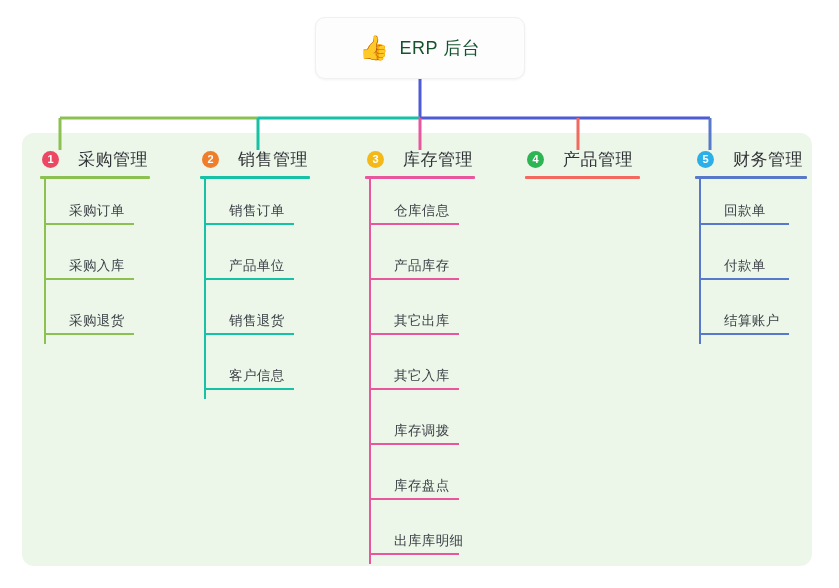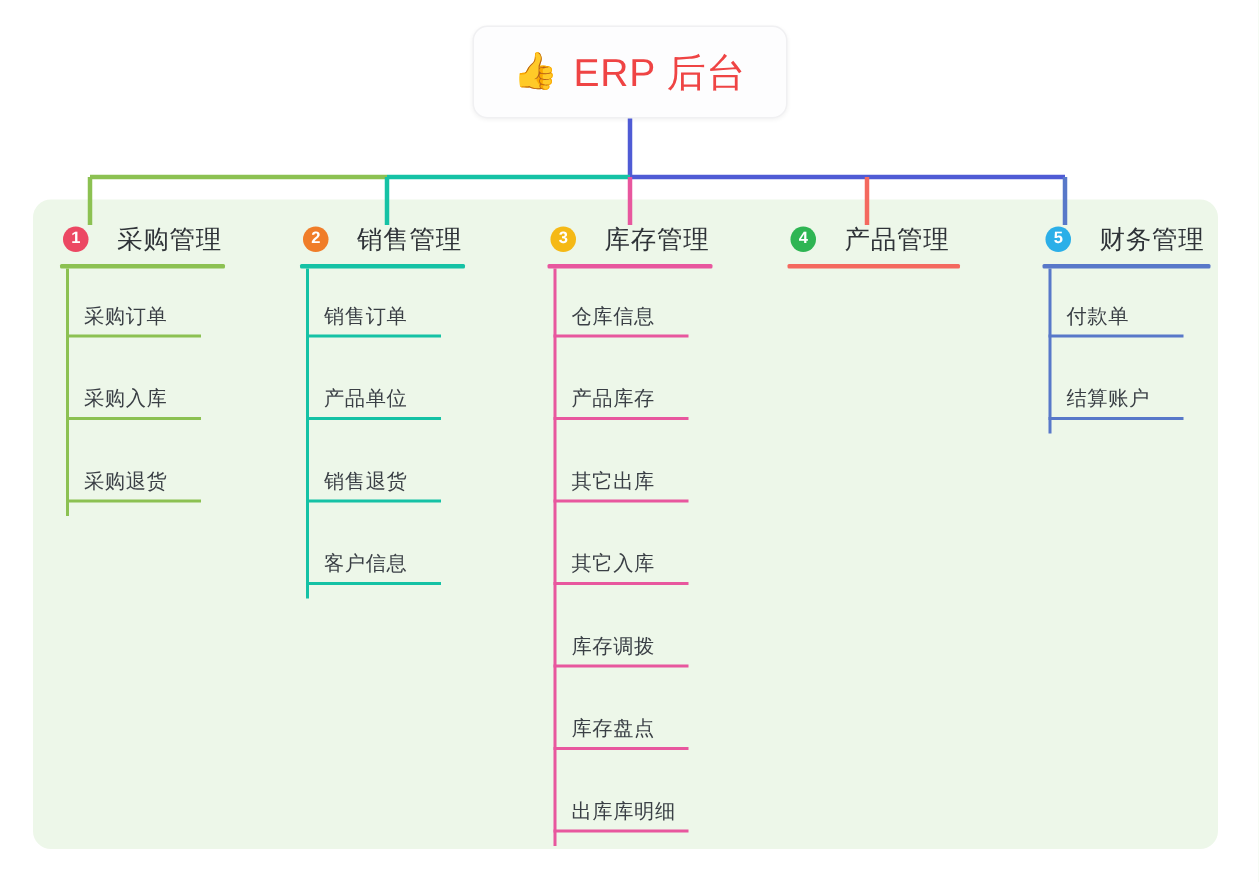--- a/index.html
+++ b/index.html
@@ -13,21 +13,21 @@
 
   
   .root-card{
     position:absolute;left:315px;top:17px;width:210px;height:62px;
     background:#fdfdfe;border:1px solid #f0f0f2;border-radius:10px;
     box-shadow:0 1px 3px rgba(0,0,0,.05);
     display:flex;align-items:center;justify-content:center;gap:10px;
     box-sizing:border-box;
   }
   .root-emoji{font-size:24px;line-height:1;}
-  .root-title{font-size:26px;color:#ef4444;letter-spacing:.5px;white-space:nowrap;}
+  .root-title{font-size:18px;color:#14532d;letter-spacing:.5px;white-space:nowrap;}
 
   
   .panel{
     position:absolute;left:22px;top:133px;width:790px;height:433px;
     background:#edf7e9;border-radius:12px;
   }
 
   
   .wires{position:absolute;left:0;top:0;width:839px;height:588px;pointer-events:none;}
 
@@ -40,21 +40,21 @@
     display:flex;align-items:center;justify-content:center;
     flex:0 0 auto;line-height:1;
   }
   .branch-title{font-size:17px;color:#2f3338;white-space:nowrap;letter-spacing:.5px;margin-left:12px;}
   .head-rule{height:3px;border-radius:1px;margin-top:4px;}
 
   .leaves{position:relative;margin-top:0;}
   .spine{position:absolute;left:4px;top:0;bottom:0;width:2px;}
   .leaf{position:relative;height:55px;}
   .leaf-text{
-    position:absolute;left:16px;bottom:14px;
+    position:absolute;left:29px;bottom:14px;
     font-size:13.5px;color:#3a3f45;white-space:nowrap;letter-spacing:.4px;
   }
   .leaf-rule{position:absolute;left:4px;bottom:9px;height:1.6px;}
 </style>
 </head>
 <body>
 
 <div id="stage">
 
   <div class="root-card">
@@ -172,20 +172,24 @@
       </div>
       <div class="branch" style="left: 695px;">
         <div class="branch-head">
           <span class="badge" style="background: rgb(43, 175, 232);">5</span>
           <span class="branch-title">财务管理</span>
         </div>
         <div class="head-rule" style="background: rgb(88, 120, 201); width: 112px;"></div>
         <div class="leaves">
           <div class="spine" style="background: rgb(88, 120, 201);"></div>
           <div class="leaf">
+            <span class="leaf-text">回款单</span>
+            <div class="leaf-rule" style="background: rgb(88, 120, 201); width: 90px;"></div>
+          </div>
+          <div class="leaf">
             <span class="leaf-text">付款单</span>
             <div class="leaf-rule" style="background: rgb(88, 120, 201); width: 90px;"></div>
           </div>
           <div class="leaf">
             <span class="leaf-text">结算账户</span>
             <div class="leaf-rule" style="background: rgb(88, 120, 201); width: 90px;"></div>
           </div>
         </div>
       </div>
     </div>

